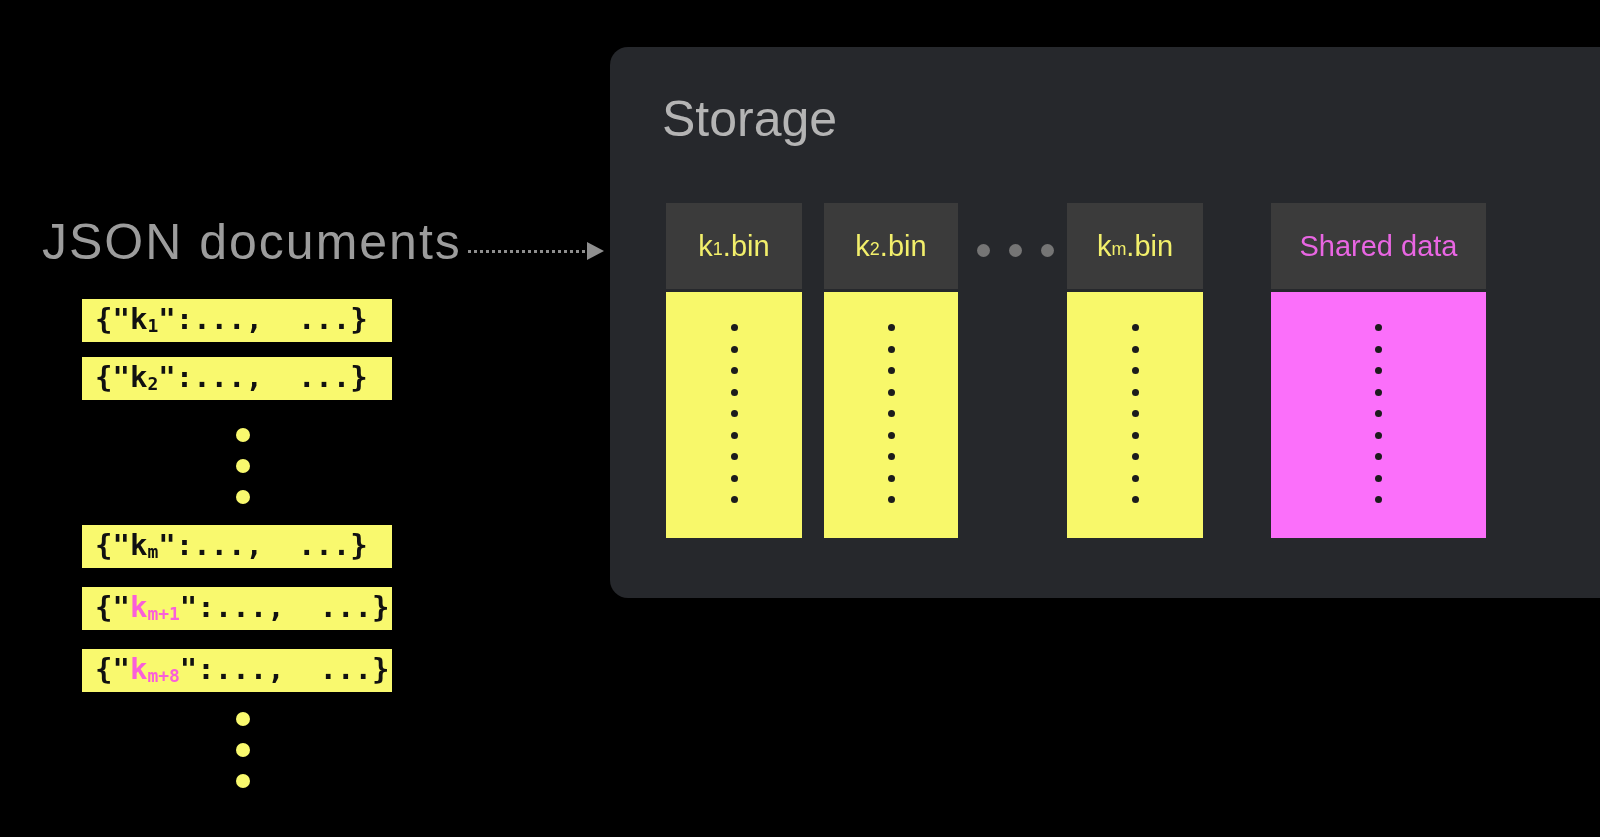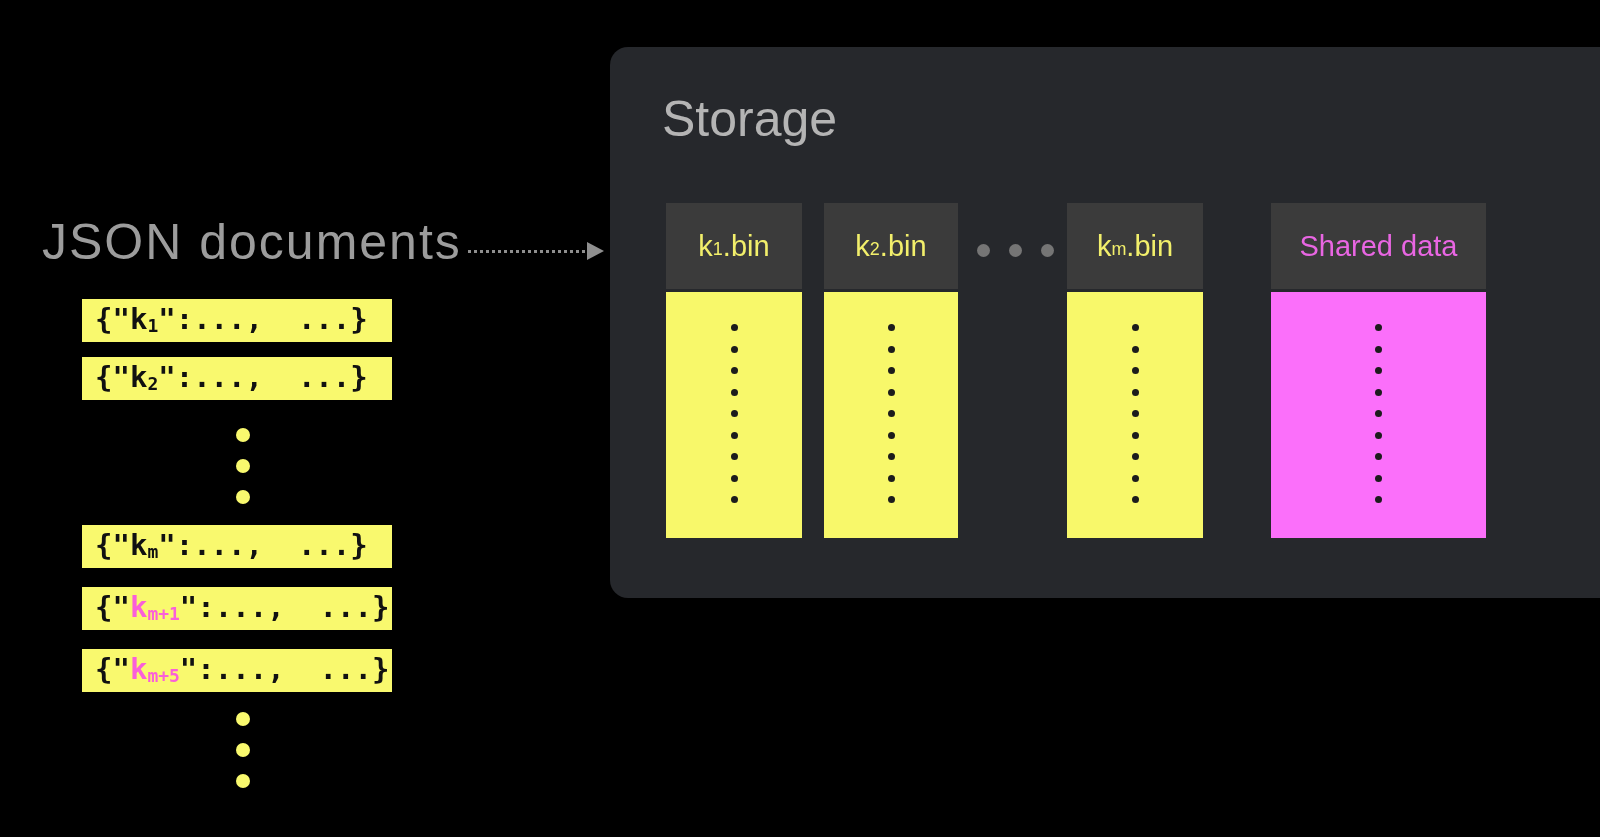--- a/index.html
+++ b/index.html
@@ -87,21 +87,21 @@
     <i></i>
     <i></i>
   </div>
 <div class="bar bar3">
   <span class="bar-text"><span>{"</span><span class="keyseg"><span>k</span><sub>m</sub></span><span>":...,  ...}</span></span>
 </div>
 <div class="bar bar4">
   <span class="bar-text"><span>{"</span><span class="keyseg pink"><span>k</span><sub>m+1</sub></span><span>":...,  ...}</span></span>
 </div>
 <div class="bar bar5">
-  <span class="bar-text"><span>{"</span><span class="keyseg pink"><span>k</span><sub>m+5</sub></span><span>":...,  ...}</span></span>
+  <span class="bar-text"><span>{"</span><span class="keyseg pink"><span>k</span><sub>m+8</sub></span><span>":...,  ...}</span></span>
 </div>
 <div class="vdots vdots-b">
     <i></i>
     <i></i>
     <i></i>
   </div>
 
 <div class="storage-panel">
   <div class="storage-title">Storage</div>
 

